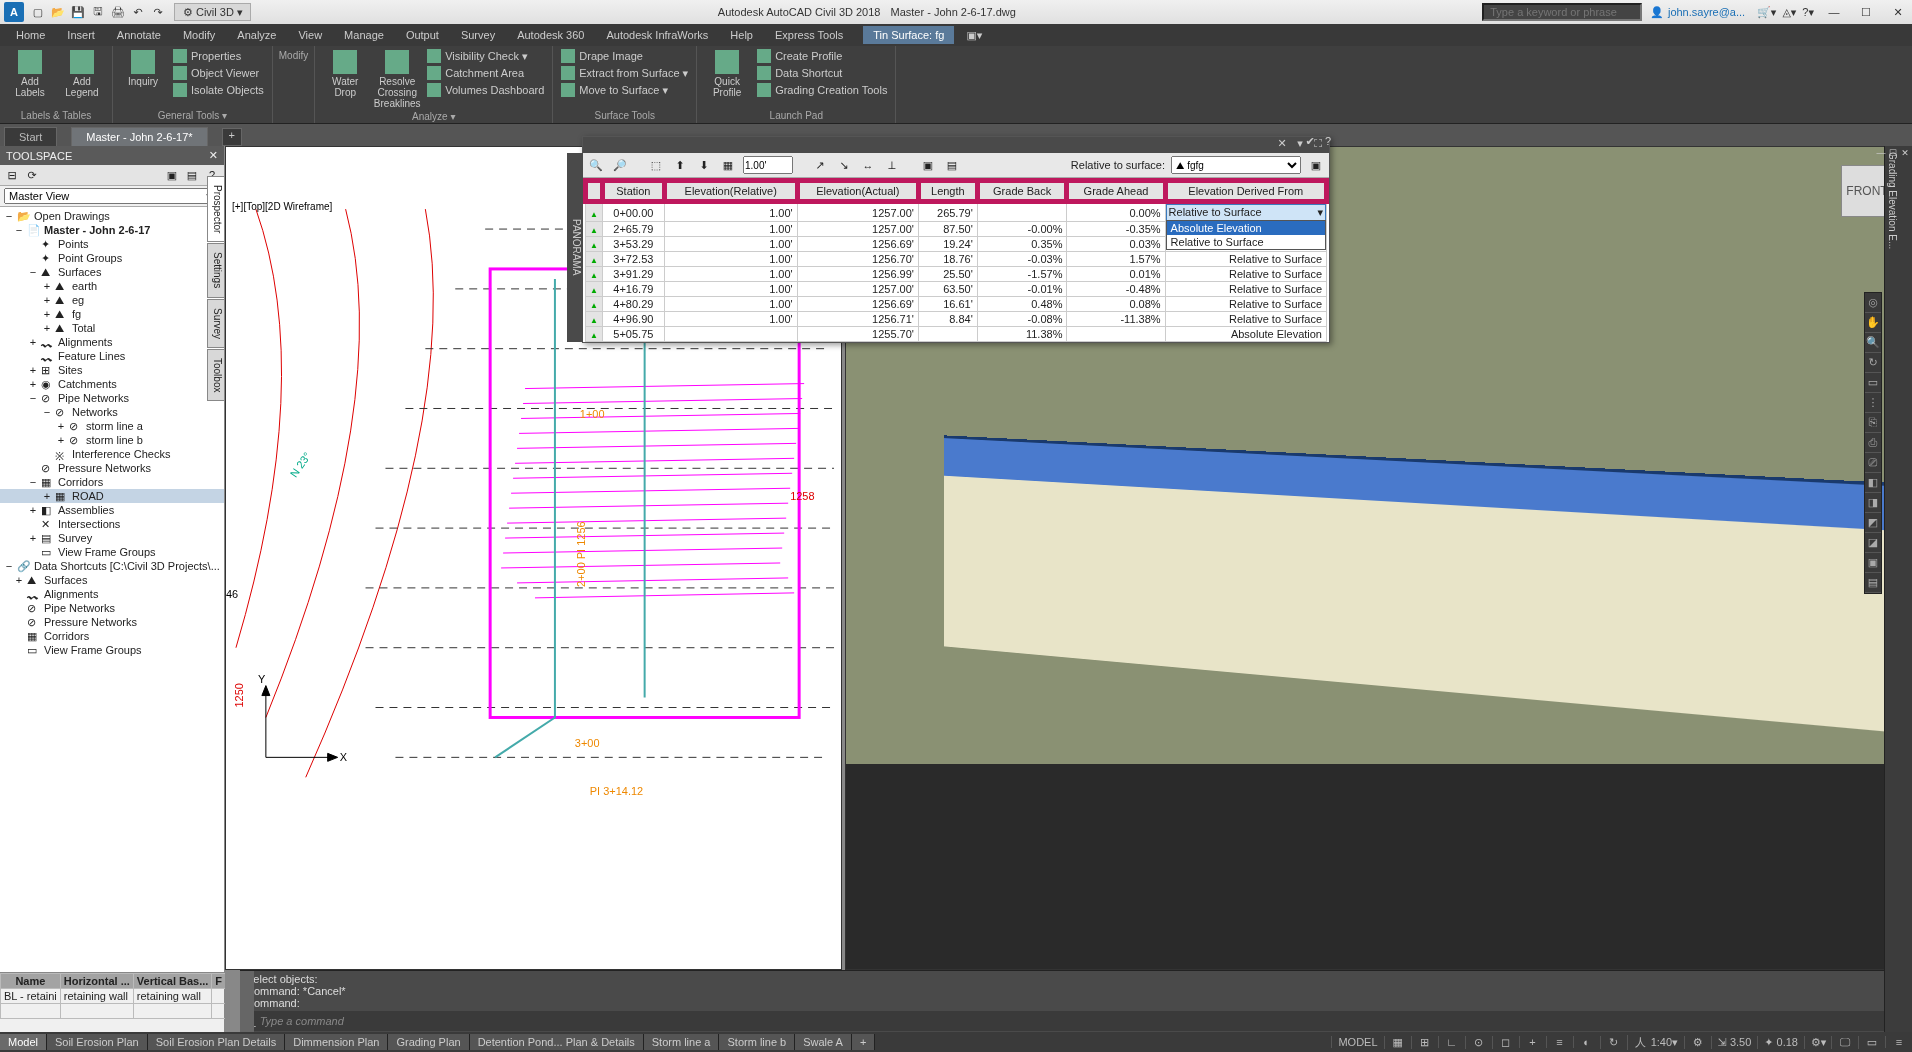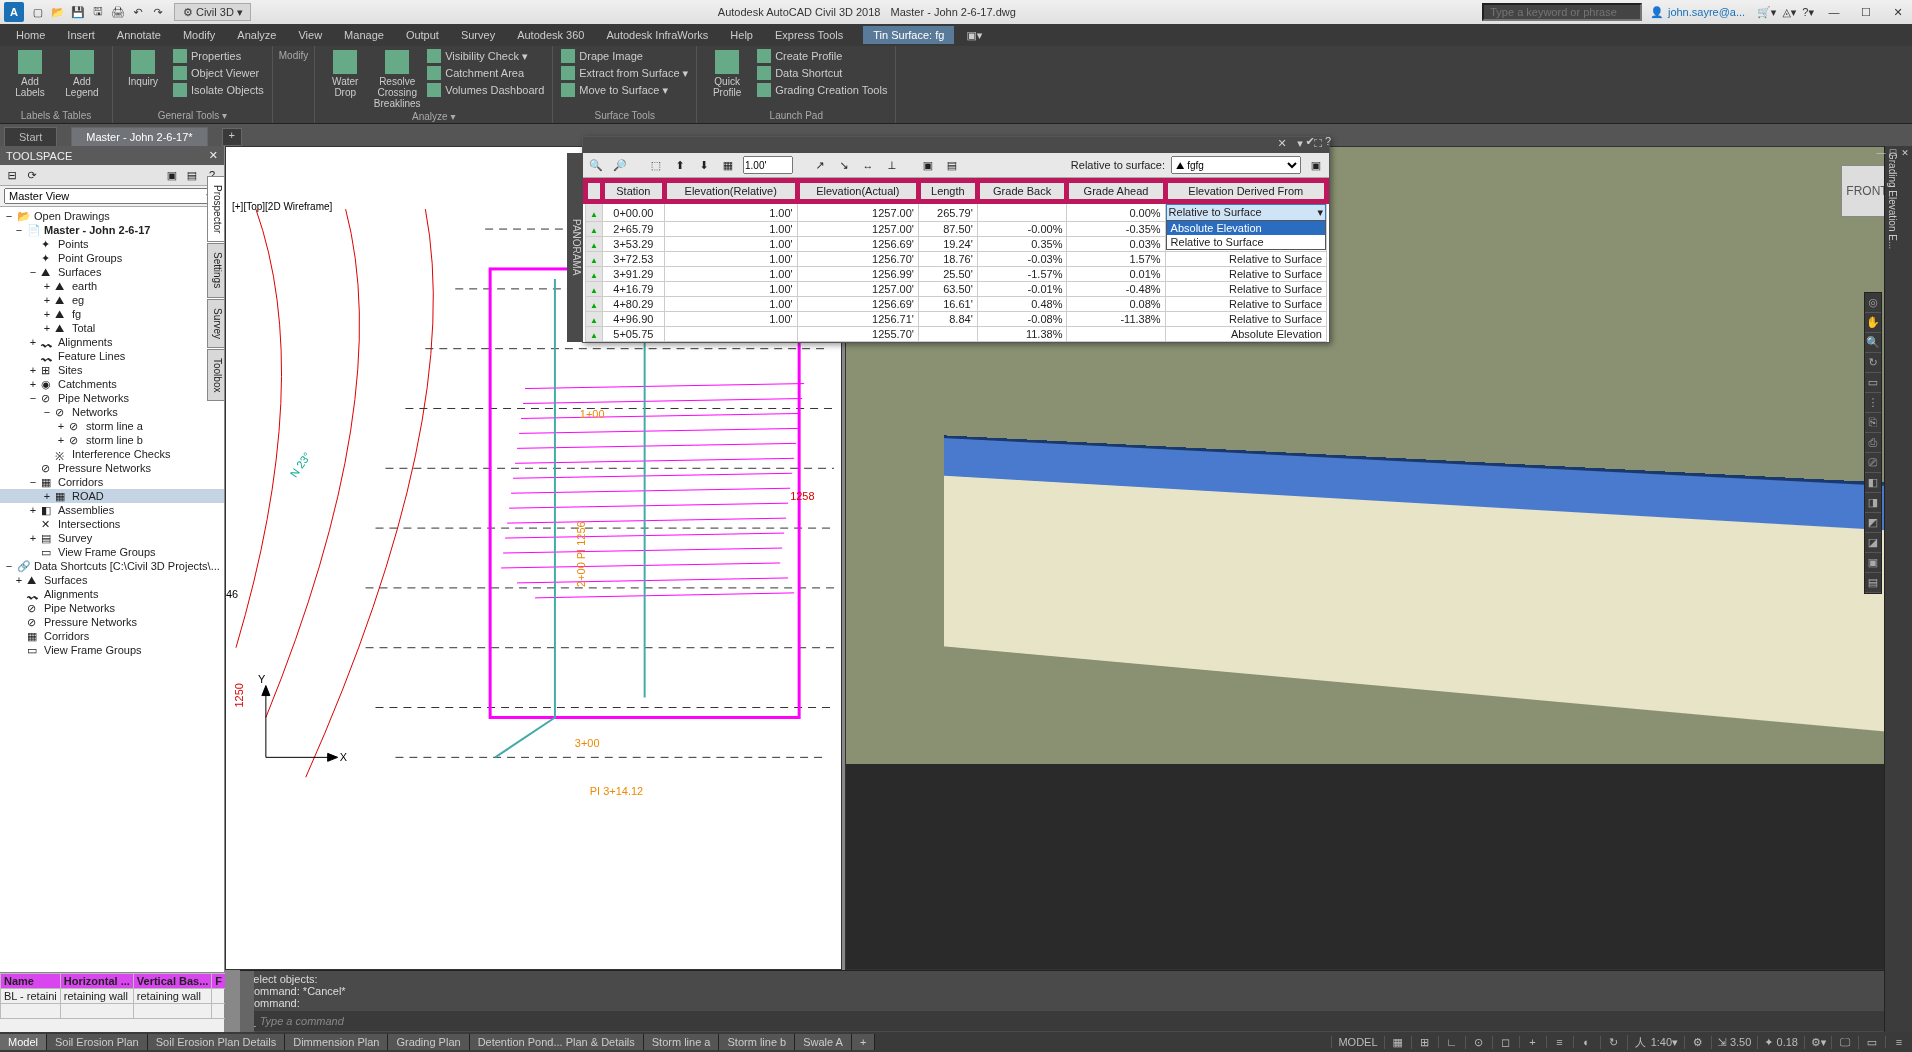--- a/index.html
+++ b/index.html
@@ -43,21 +43,21 @@
 .tree .node.sel { background:#c4d4e4; }
 .tree .node .tw { width:10px; text-align:center; }
 .tree .node .ico { width:14px; height:12px; display:inline-block; }
 .tree .d1{padding-left:14px;} .tree .d2{padding-left:28px;} .tree .d3{padding-left:42px;} .tree .d4{padding-left:56px;}
 .toolspace .side-tabs { position:absolute; right:-1px; top:30px; width:18px; display:flex; flex-direction:column; }
 .side-tab { writing-mode:vertical-rl; background:#d8d8d8; border:1px solid #888; padding:8px 1px; font-size:10px; cursor:pointer; margin-bottom:1px; text-align:center; }
 .side-tab.active { background:#fff; }
 .bottom-grid { height:60px; background:#f0f0f0; border-top:1px solid #888; font-size:10px; }
 .bottom-grid table { width:100%; border-collapse:collapse; }
 .bottom-grid th, .bottom-grid td { border:1px solid #bbb; padding:1px 3px; text-align:left; white-space:nowrap; overflow:hidden; }
-.bottom-grid th { background:#d946ef; }
+.bottom-grid th { background:#a3a3a3;text-align:center; }
 .viewports { flex:1; position:relative; background:#888; }
 .vp-label { position:absolute; top:18px; left:6px; font-size:10px; color:#000; z-index:3;margin-top:36px; }
 .vp-left { position:absolute; left:0; top:0; width:617px; bottom:62px; background:#fff; border:1px solid #333; overflow:hidden; }
 .vp-right { position:absolute; left:620px; top:0; right:0; bottom:62px; background:#8a9173; border:1px solid #333; overflow:hidden; }
 .cmd { position:absolute; left:15px; right:0; bottom:0; height:62px; background:#4a4a4a; border-top:1px solid #222; font-family:Consolas,monospace; font-size:11px; }
 .cmd .hist { height:40px; padding:2px 6px; color:#ddd; overflow:hidden; }
 .cmd .input { height:20px; background:#3a3a3a; display:flex; align-items:center; padding:0 4px; }
 .cmd .input .prompt { color:#888; font-style:italic; margin-left:4px; }
 .cmd .handle { position:absolute; left:0; top:0; width:14px; bottom:0; background:#666; cursor:grab; }
 .panorama { position:absolute; left:582px; top:136px; width:748px; z-index:50; background:#e8e8e8; color:#222; border:1px solid #555; box-shadow:2px 2px 6px rgba(0,0,0,.4); }

